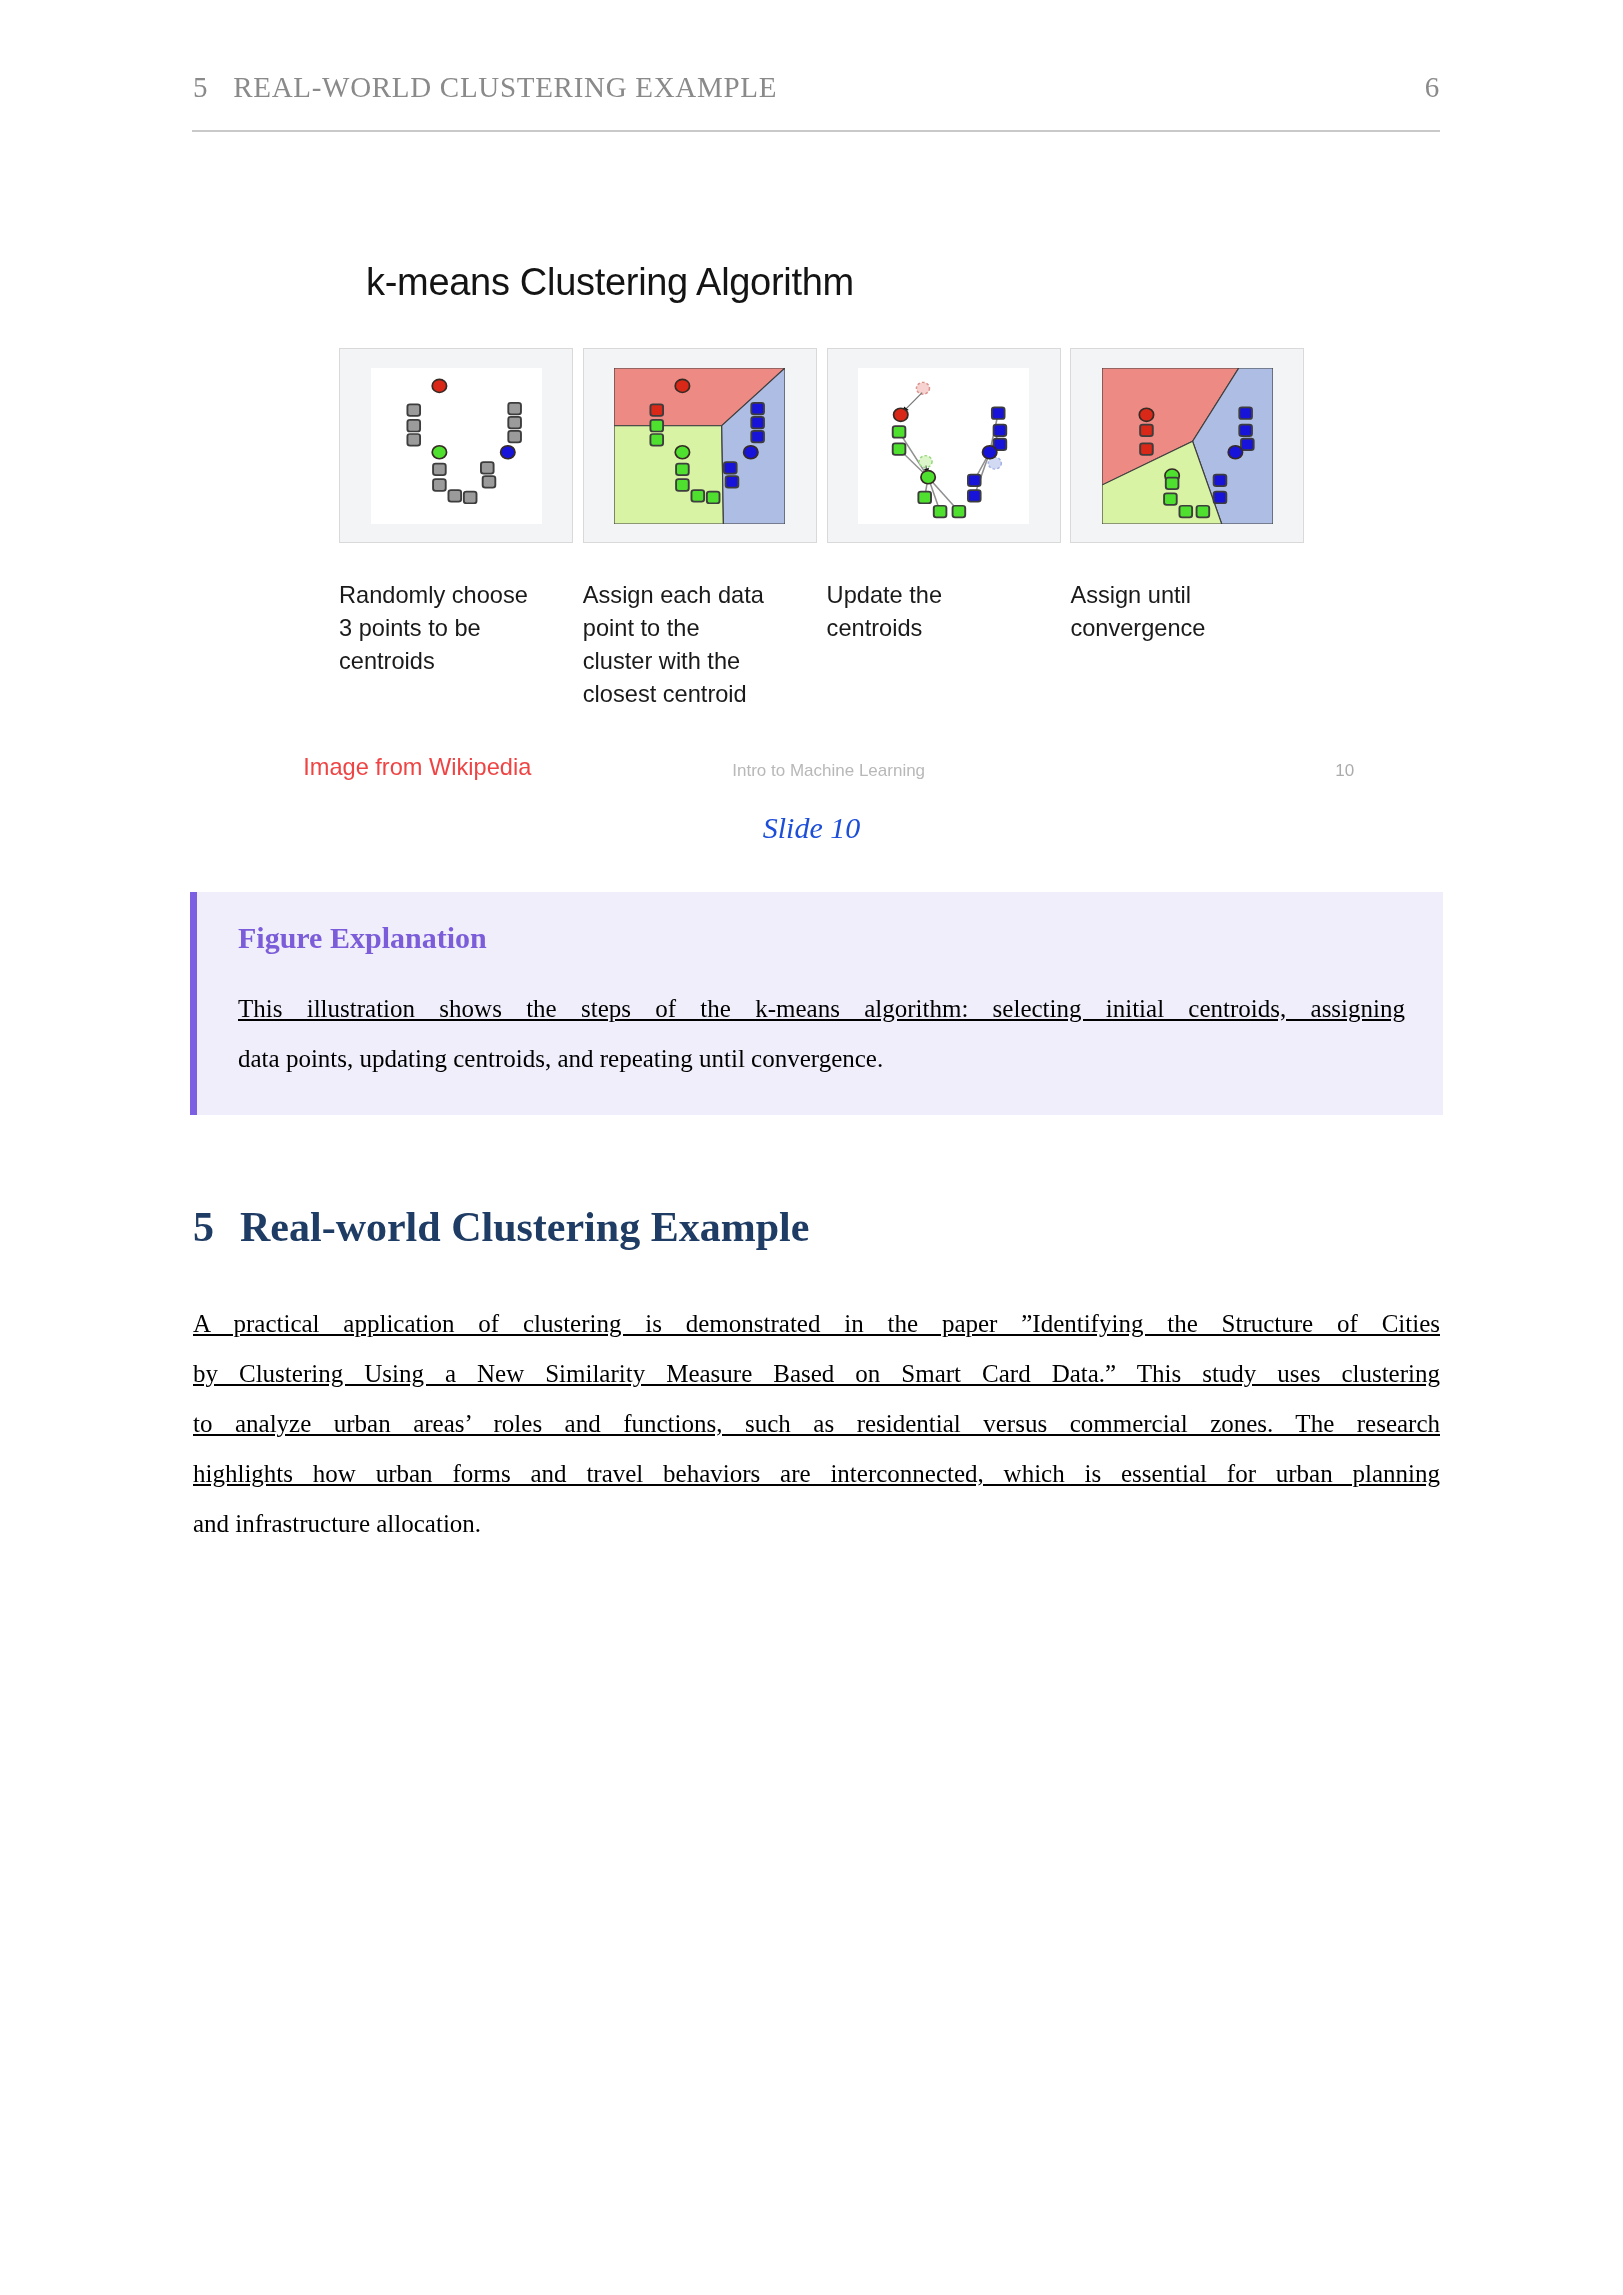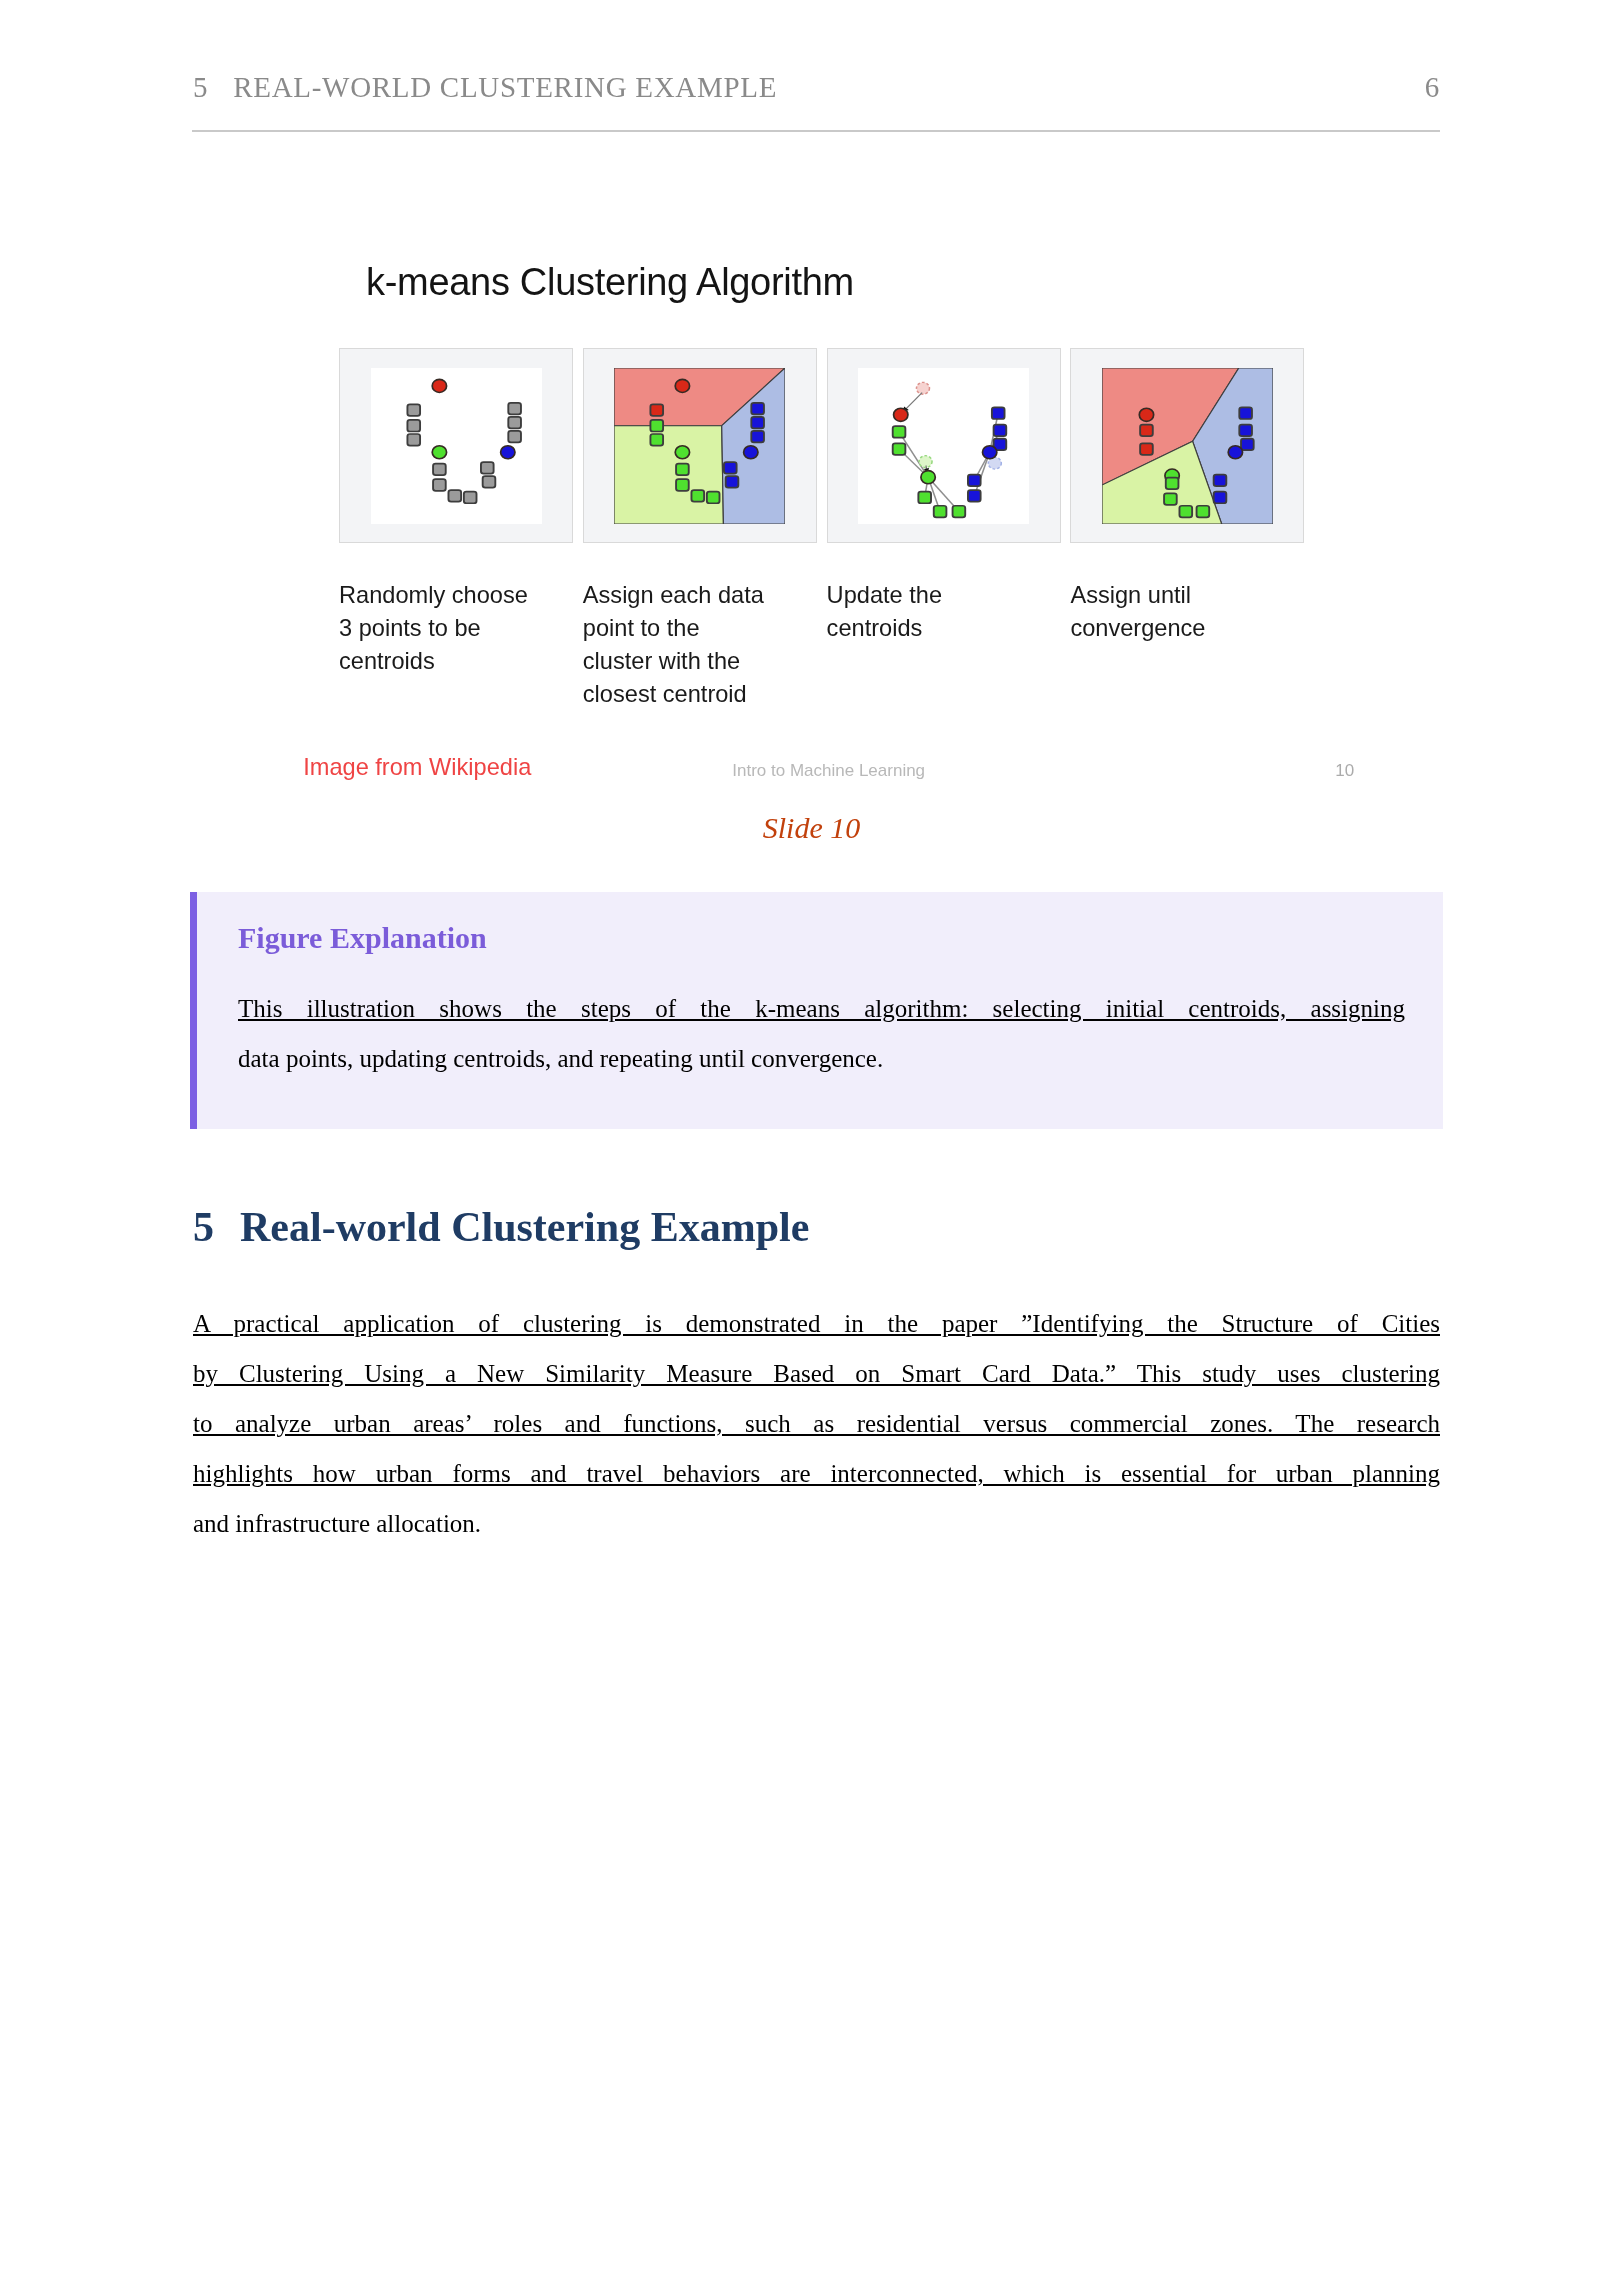--- a/index.html
+++ b/index.html
@@ -25,26 +25,26 @@
   .caps{position:absolute;left:41px;top:321px;display:flex;gap:9.8px;}
   .cap{width:234px;padding-right:43px;box-sizing:border-box;font-size:23.6px;
        line-height:33px;color:#1a1a1a;}
   .sfooter{position:absolute;left:5.2px;top:496px;width:1051px;}
   .credit{position:absolute;left:0;top:0;font-size:23.6px;color:#ef4444;}
   .course{position:absolute;left:50%;transform:translateX(-50%);top:6.5px;
           font-size:17px;color:#b8b8b8;}
   .s-pageno{position:absolute;right:0;top:6.5px;font-size:17px;color:#ababab;}
 
   .slide-cap{position:absolute;left:0;top:811px;width:1623px;text-align:center;
-             font-size:30px;font-style:italic;color:#c2410c;}
+             font-size:30px;font-style:italic;color:#1d4ed8;}
 
   
   .figbox{position:absolute;left:190px;top:892px;width:1253px;box-sizing:border-box;
           background:#f1eefb;border-left:7.2px solid #7c5fe3;
-          padding:29px 38px 45px 41px;}
+          padding:29px 38px 31px 41px;}
   .figbox-title{font-size:30px;font-weight:bold;color:#7b5cd9;}
   .figbox-body{margin-top:29px;font-size:25px;line-height:50px;color:#000;}
 
   
   .sec-head{position:absolute;left:193px;top:1203px;font-size:42px;font-weight:bold;
             color:#1f3c64;}
   .sec-head .num{margin-right:26px;}
   .para{position:absolute;left:193px;top:1299px;width:1247px;font-size:25px;
         line-height:50px;color:#000;}
   .j{text-align:justify;text-align-last:justify;text-decoration:underline;}

